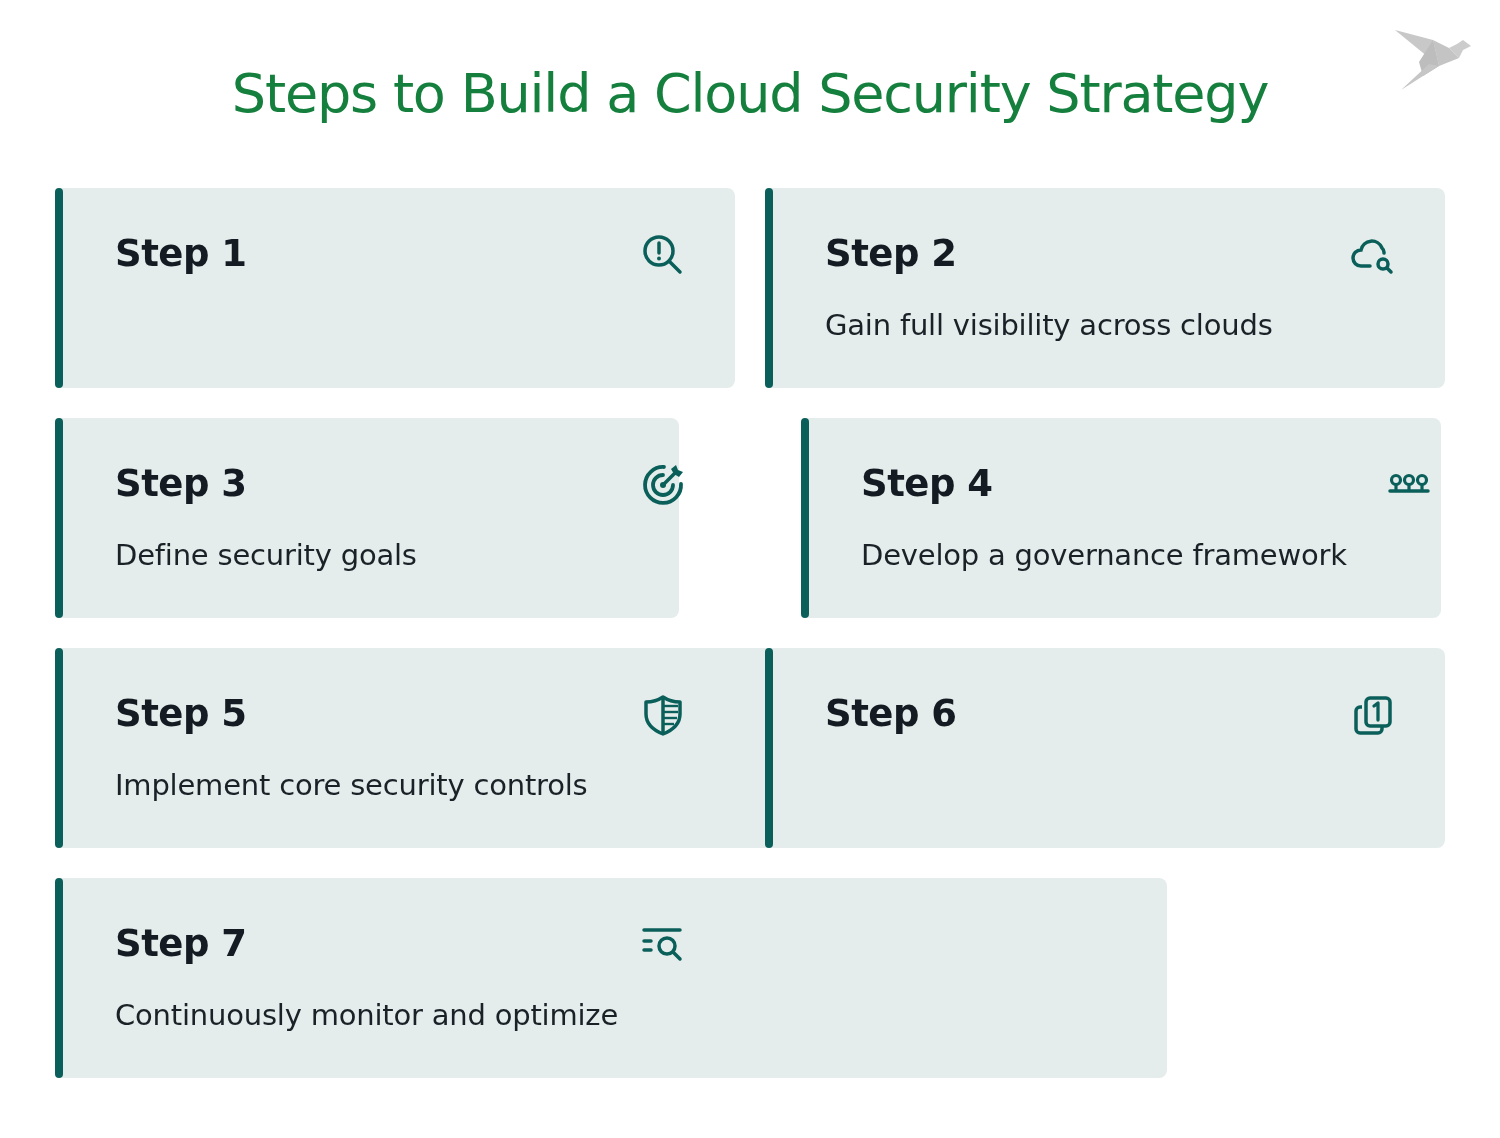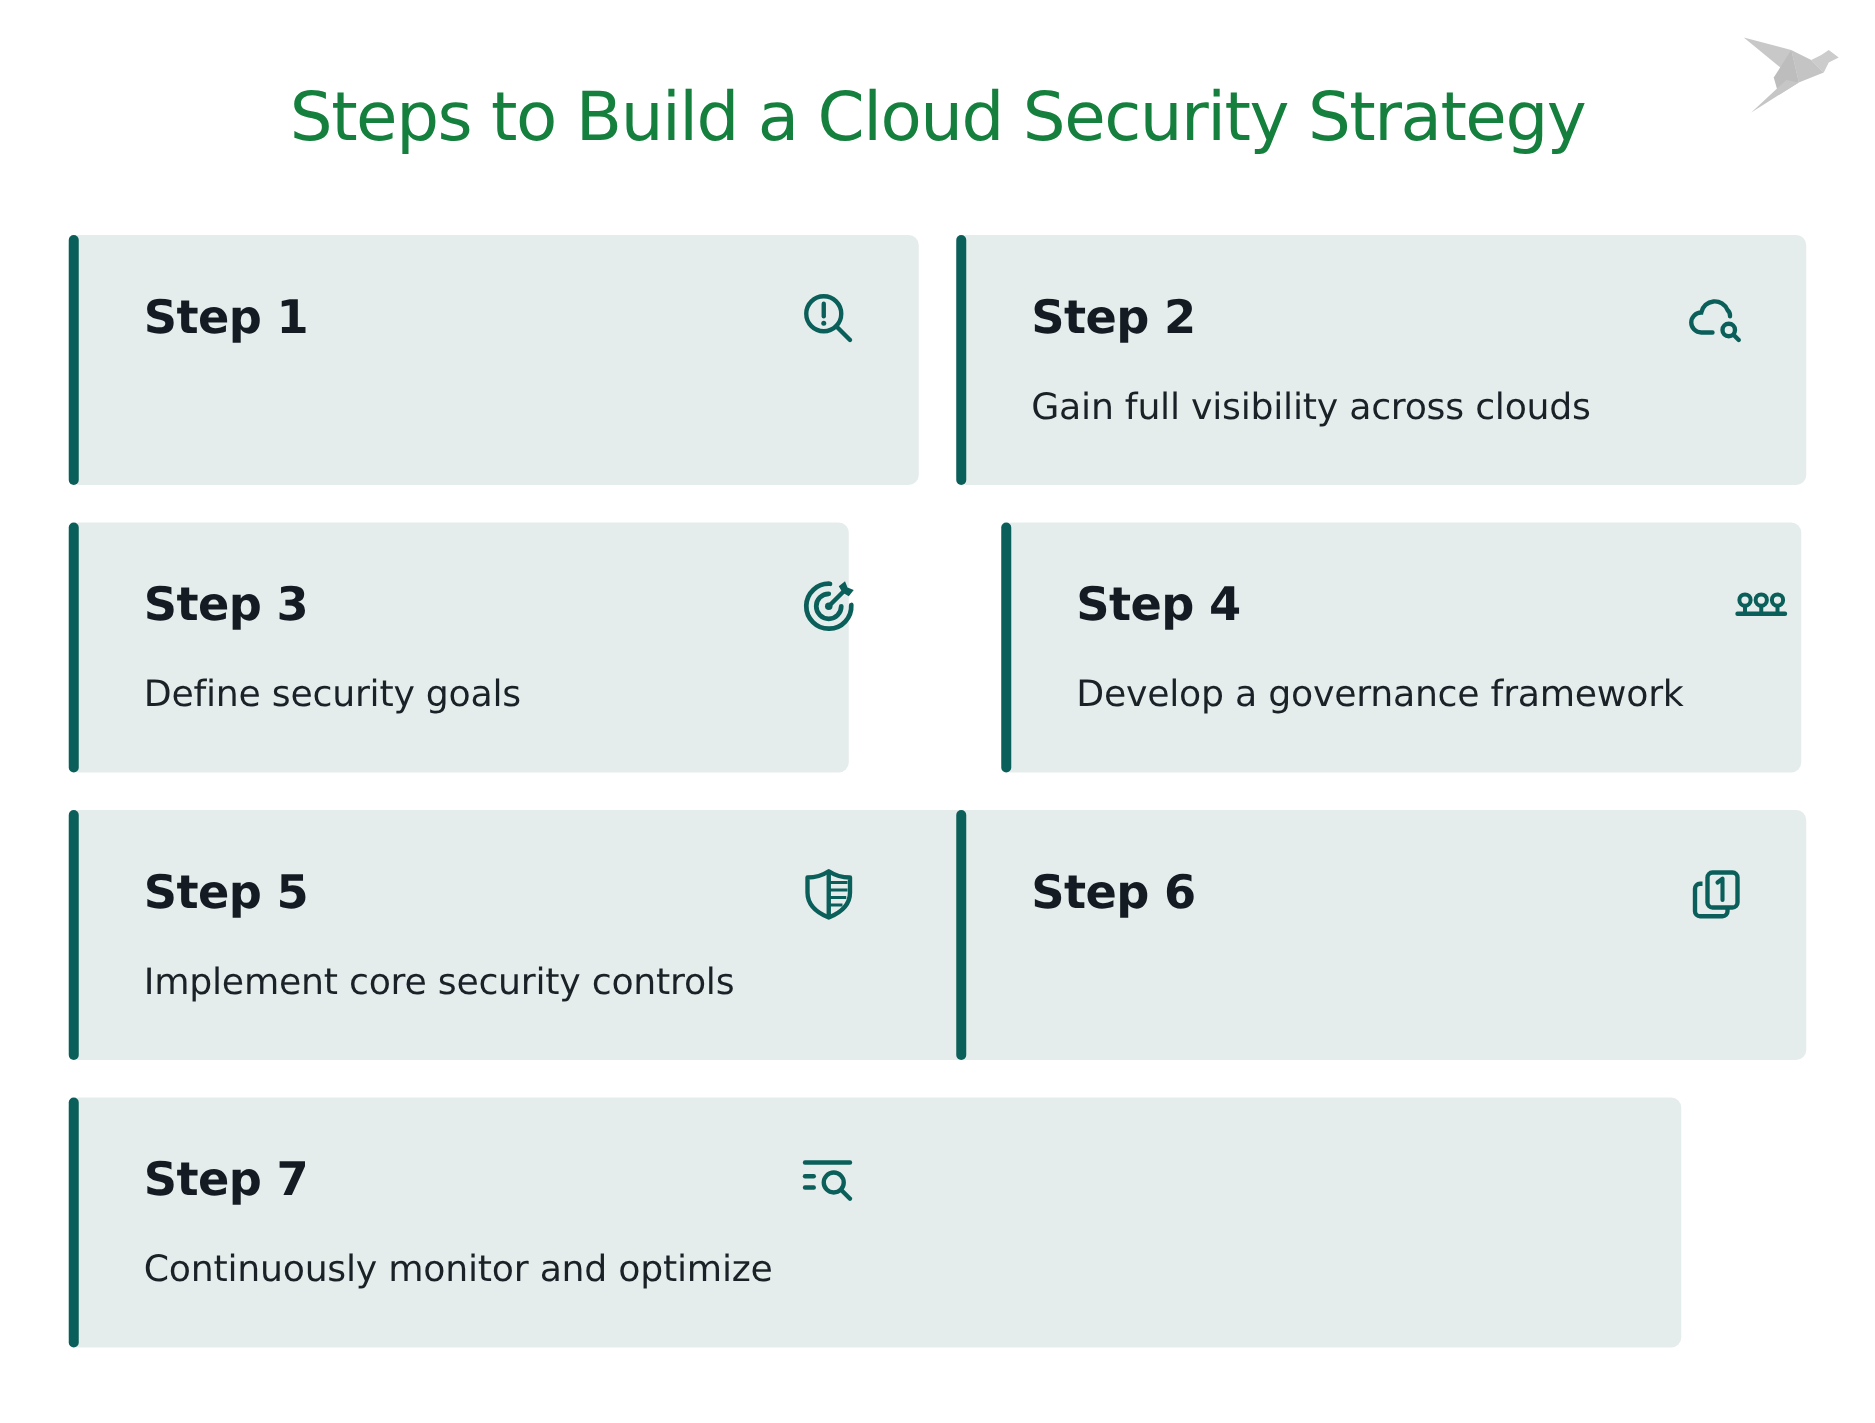--- a/index.html
+++ b/index.html
@@ -126,21 +126,21 @@
   <div class="step">Step 6</div>
   <div class="icon" style="left:583px;">
     <svg viewBox="0 0 50 50">
         <path d="M14 17 h-2 a4 4 0 0 0 -4 4 v18 a4 4 0 0 0 4 4 h18 a4 4 0 0 0 4 -4 v-2" fill="none" stroke="#0B5F5A" stroke-width="3.5"></path>
       <rect x="18" y="8" width="24" height="28" rx="4" fill="none" stroke="#0B5F5A" stroke-width="3.5"></rect>
       <path d="M26 16 L30 13 V30" fill="none" stroke="#0B5F5A" stroke-width="3.3" stroke-linecap="round" stroke-linejoin="round"></path>
       </svg>
   </div>
 </div>
 
-<div class="card" style="left:55px; top:878px; width:1290px;">
+<div class="card" style="left:55px; top:878px; width:1112px;">
   <div class="bar"></div>
   <div class="step">Step 7</div>
   <div class="desc">Continuously monitor and optimize</div>
   <div class="icon" style="left:583px;">
     <svg viewBox="0 0 50 50">
         <line x1="6" y1="10" x2="42" y2="10" stroke="#0B5F5A" stroke-width="3.5" stroke-linecap="round"></line>
       <line x1="6" y1="21" x2="13" y2="21" stroke="#0B5F5A" stroke-width="3.5" stroke-linecap="round"></line>
       <line x1="6" y1="30" x2="13" y2="30" stroke="#0B5F5A" stroke-width="3.5" stroke-linecap="round"></line>
       <circle cx="29" cy="26" r="8" fill="none" stroke="#0B5F5A" stroke-width="3.5"></circle>
       <line x1="35" y1="32" x2="42" y2="39" stroke="#0B5F5A" stroke-width="3.5" stroke-linecap="round"></line>

